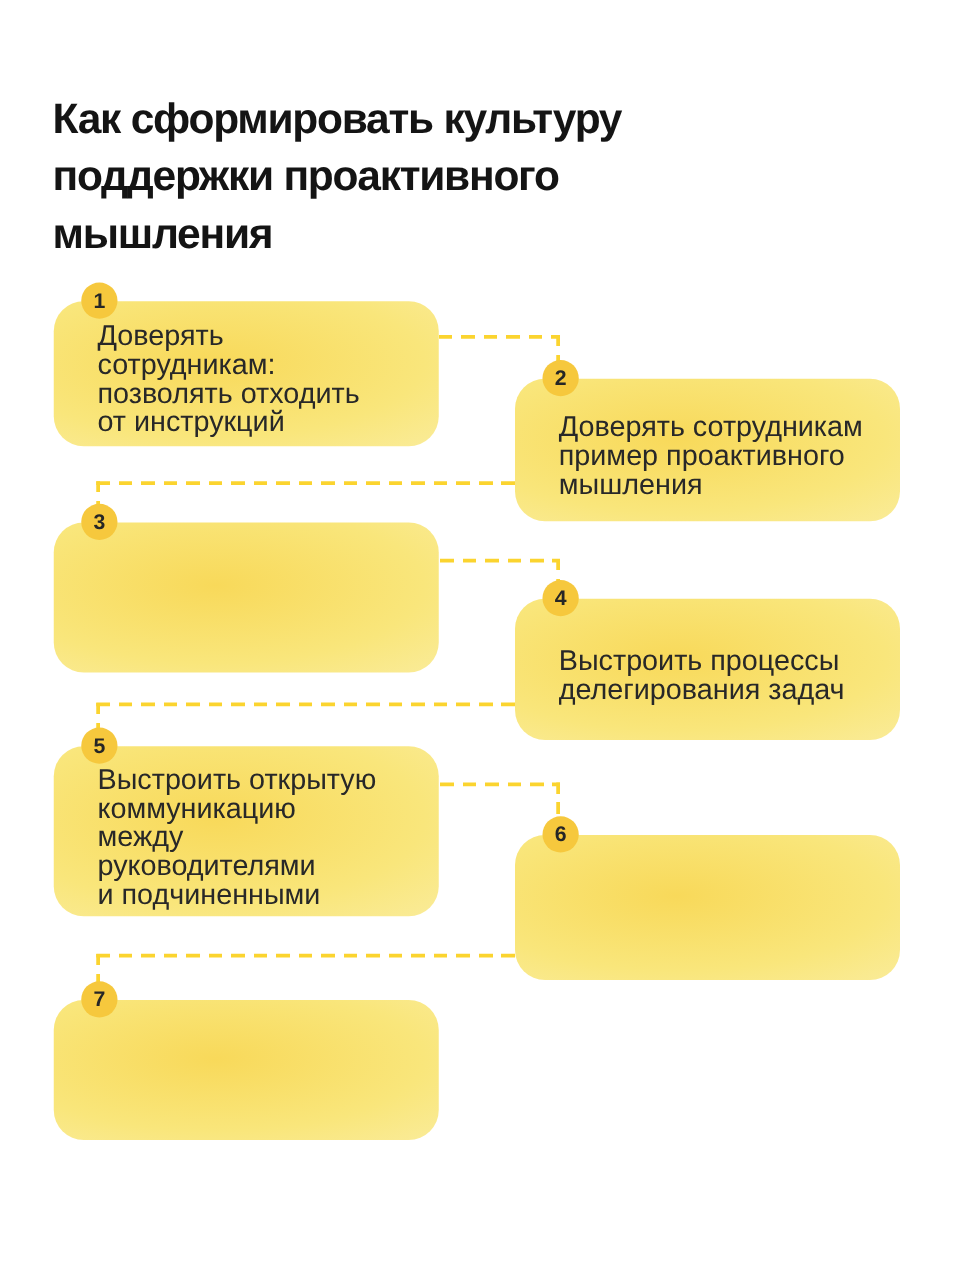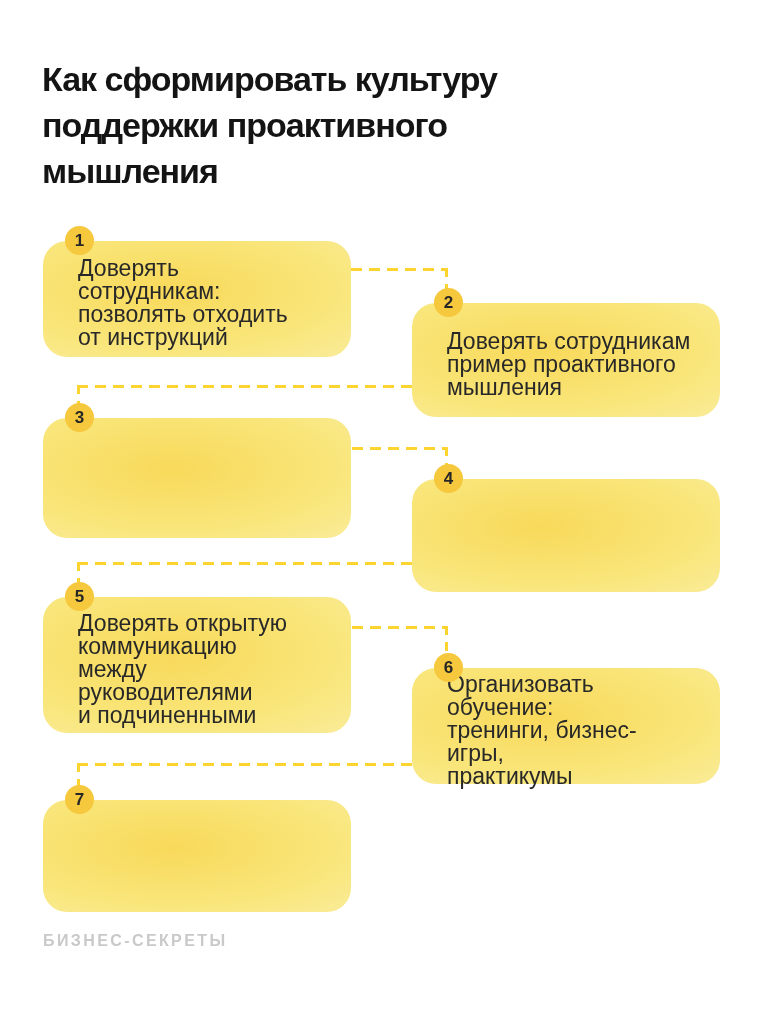--- a/index.html
+++ b/index.html
@@ -13,21 +13,21 @@
     height: 1015px;
     background: var(--background, #ffffff);
     font-family: "Liberation Sans", sans-serif;
     overflow: hidden;
   }
 
   
   .title {
     position: absolute;
     left: 42px;
-    top: 56px;
+    top: 72px;
     margin: 0;
     width: 560px;
     font-size: 34px;
     line-height: 46px;
     font-weight: 700;
     letter-spacing: -1px;
     color: var(--title-text, #141414);
     white-space: pre-line;
   }
 
@@ -153,38 +153,34 @@
 пример проактивного
 мышления</p>
   </section>
 
   <section class="card card-3">
     <span class="badge">3</span>
   </section>
 
   <section class="card card-4">
     <span class="badge">4</span>
+    <p class="card-text">Выстроить процессы
+делегирования задач</p>
   </section>
 
   <section class="card card-5">
     <span class="badge">5</span>
-    <p class="card-text">Доверять открытую
+    <p class="card-text">Выстроить открытую
 коммуникацию
 между руководителями
 и подчиненными</p>
   </section>
 
   <section class="card card-6">
     <span class="badge">6</span>
-    <p class="card-text">Организовать обучение:
-тренинги, бизнес-игры,
-практикумы</p>
   </section>
 
   <section class="card card-7">
     <span class="badge">7</span>
   </section>
 
-  <footer class="footer">
-    <span>БИЗНЕС-СЕКРЕТЫ</span>
-  </footer>
 
 </div>
 
 </body></html>

